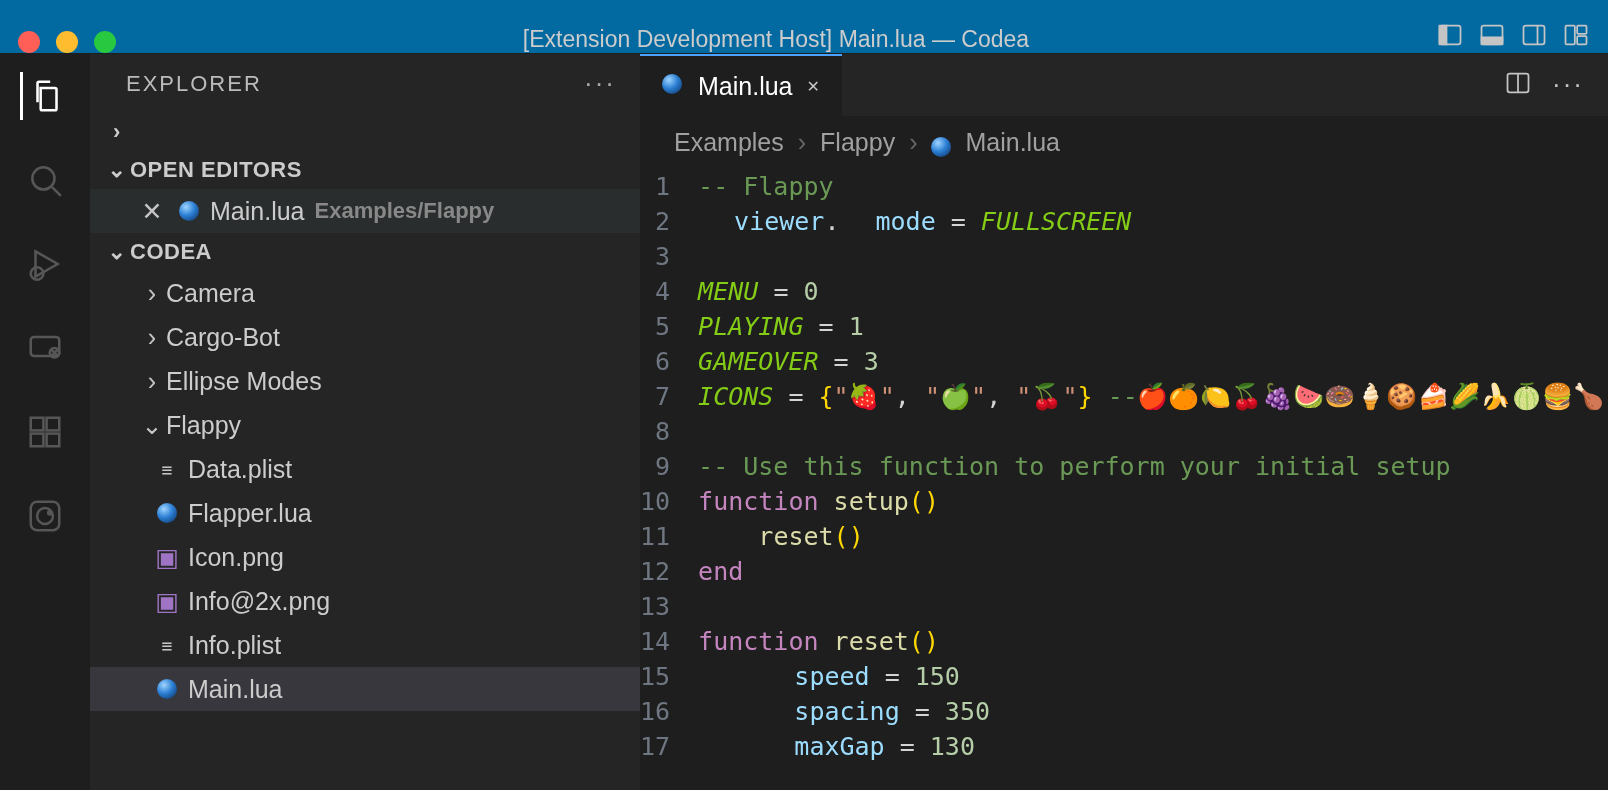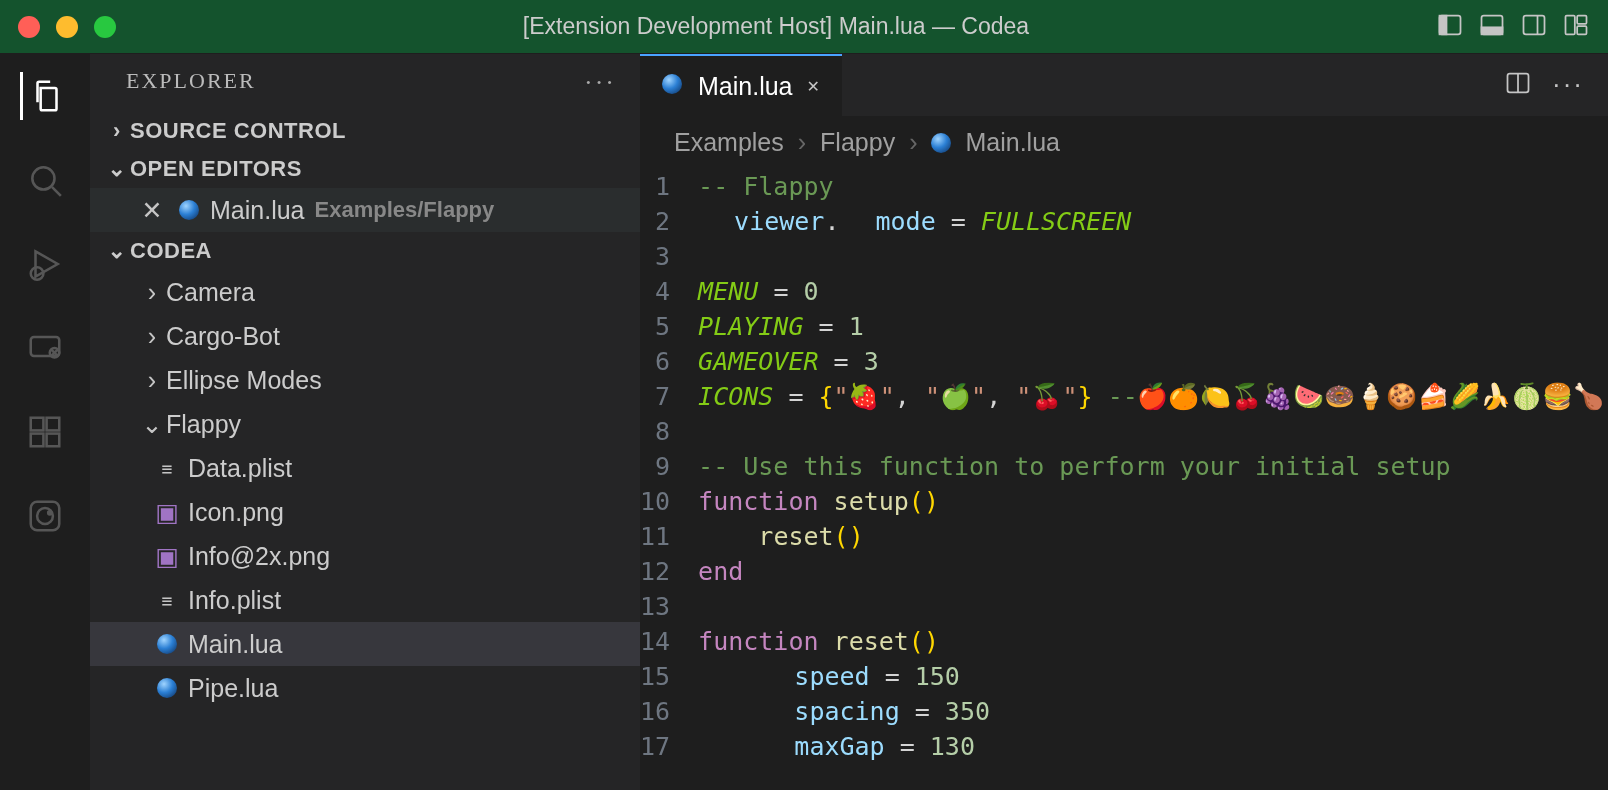--- a/index.html
+++ b/index.html
@@ -8,23 +8,23 @@
   background: #1e1e1e;
   color: #cccccc;
   width: 1608px;
   height: 790px;
   overflow: hidden;
   display: flex;
   flex-direction: column;
 }
 .titlebar {
   height: 54px;
-  background: #14532d;
-  display: flex;
-  align-items: center;
+  background: #0369a1;
+  display: flex;
+  align-items: flex-end;
   padding: 0 18px;
   border-bottom: 1px solid #1e1e1e;
 }
 .traffic-lights { display: flex; gap: 16px; }
 .tl { width: 22px; height: 22px; border-radius: 50%; }
 .tl.red { background: #ff5f57; }
 .tl.yellow { background: #febc2e; }
 .tl.green { background: #28c840; }
 .title-center { flex: 1; text-align: center; font-size: 23px; color: #cccccc; }
 .title-right { display: flex; gap: 14px; }
@@ -43,26 +43,26 @@
 .activity-item.active { opacity: 1; border-left: 3px solid #fff; margin-left: -3px; padding-left: 3px; }
 .sidebar {
   width: 550px;
   background: #252526;
   display: flex;
   flex-direction: column;
   overflow: hidden;
 }
 .sidebar-header {
   display: flex;
+  align-items: center;
   justify-content: space-between;
   padding: 14px 24px 14px 36px;
   font-size: 22px;
   letter-spacing: 2px;
   color: #bbbbbb;
-  font-family: Liberation Serif, serif;
 }
 .sidebar-header .more { font-size: 26px; letter-spacing: 2px; color: #aaa; cursor: pointer; }
 .section-header {
   display: flex;
   align-items: center;
   padding: 6px 10px 6px 14px;
   font-size: 22px;
   font-weight: 700;
   letter-spacing: 0.5px;
   cursor: pointer;
@@ -96,21 +96,21 @@
   padding: 0 22px;
   background: #1e1e1e;
   border-top: 2px solid #4aa3ff;
   gap: 14px;
 }
 .tab .ficon { width: 22px; }
 .tab .tab-label { font-size: 25px; color: #ffffff; }
 .tab .close-x { color: #c5c5c5; cursor: pointer; }
 .tabs-spacer { flex: 1; }
 .tabs-actions { display: flex; gap: 20px; padding-right: 24px; color: #c5c5c5; }
-.breadcrumbs { display: flex; align-items: center; gap: 14px; padding: 12px 34px; font-size: 25px; color: #a0a0a0; }
+.breadcrumbs { display: flex; align-items: flex-end; gap: 14px; padding: 12px 34px; font-size: 25px; color: #a0a0a0; }
 .breadcrumbs .sep { color: #666; }
 .breadcrumbs .bc-icon { display: inline-flex; }
 .code-scroll { flex: 1; overflow: auto; }
 .code-table { display: table; font-family: Menlo, Consolas, monospace; font-size: 25px; line-height: 35px; }
 .code-line { display: table-row; }
 .lineno { display: table-cell; width: 90px; text-align: right; padding-right: 28px; color: #6e7681; user-select: none; }
 .code { display: table-cell; white-space: pre; padding-right: 30px; }
 .tok-comment { color: #6a9955; text-align: right; }
 .tok-ident { color: #9cdcfe; margin-left: 36px; }
 .tok-op { color: #d4d4d4; }
@@ -206,21 +206,20 @@
     </div>
   </div>
 
   <div class="sidebar">
     <div class="sidebar-header">
       <span>EXPLORER</span>
       <span class="more">···</span>
     </div>
     <div class="section-header">
       <span class="chev">›</span>
-      <span>SOURCE CONTROL</span>
     </div>
     <div class="section-header">
       <span class="chev">⌄</span>
       <span>OPEN EDITORS</span>
     </div>
     <div class="tree">
       <div class="tree-row open-editor">
         <span class="close-x">✕</span>
         <span class="ficon">
             <span class="lua-dot"></span>
@@ -248,42 +247,42 @@
         </div>
       <div class="tree-row indent1">
           <span class="chev">⌄</span>
           <span class="label">Flappy</span>
         </div>
       <div class="tree-row indent2">
           <span class="ficon file-generic">≡</span>
           <span class="label">Data.plist</span>
         </div>
       <div class="tree-row indent2">
+          <span class="ficon">
+            <span class="lua-dot"></span>
+          </span>
+          <span class="label">Flapper.lua</span>
+        </div>
+      <div class="tree-row indent2">
           <span class="ficon file-img">▣</span>
           <span class="label">Icon.png</span>
         </div>
       <div class="tree-row indent2">
           <span class="ficon file-img">▣</span>
           <span class="label">Info@2x.png</span>
         </div>
       <div class="tree-row indent2">
           <span class="ficon file-generic">≡</span>
           <span class="label">Info.plist</span>
         </div>
       <div class="tree-row indent2 selected">
           <span class="ficon">
             <span class="lua-dot"></span>
           </span>
           <span class="label">Main.lua</span>
-        </div>
-      <div class="tree-row indent2">
-          <span class="ficon">
-            <span class="lua-dot"></span>
-          </span>
-          <span class="label">Pipe.lua</span>
         </div>
     </div>
   </div>
 
   <div class="editor-area">
     <div class="tabs-row">
       <div class="tab">
         <span class="ficon"><span class="lua-dot"></span></span>
         <span class="tab-label">Main.lua</span>
         <span class="close-x">✕</span>

